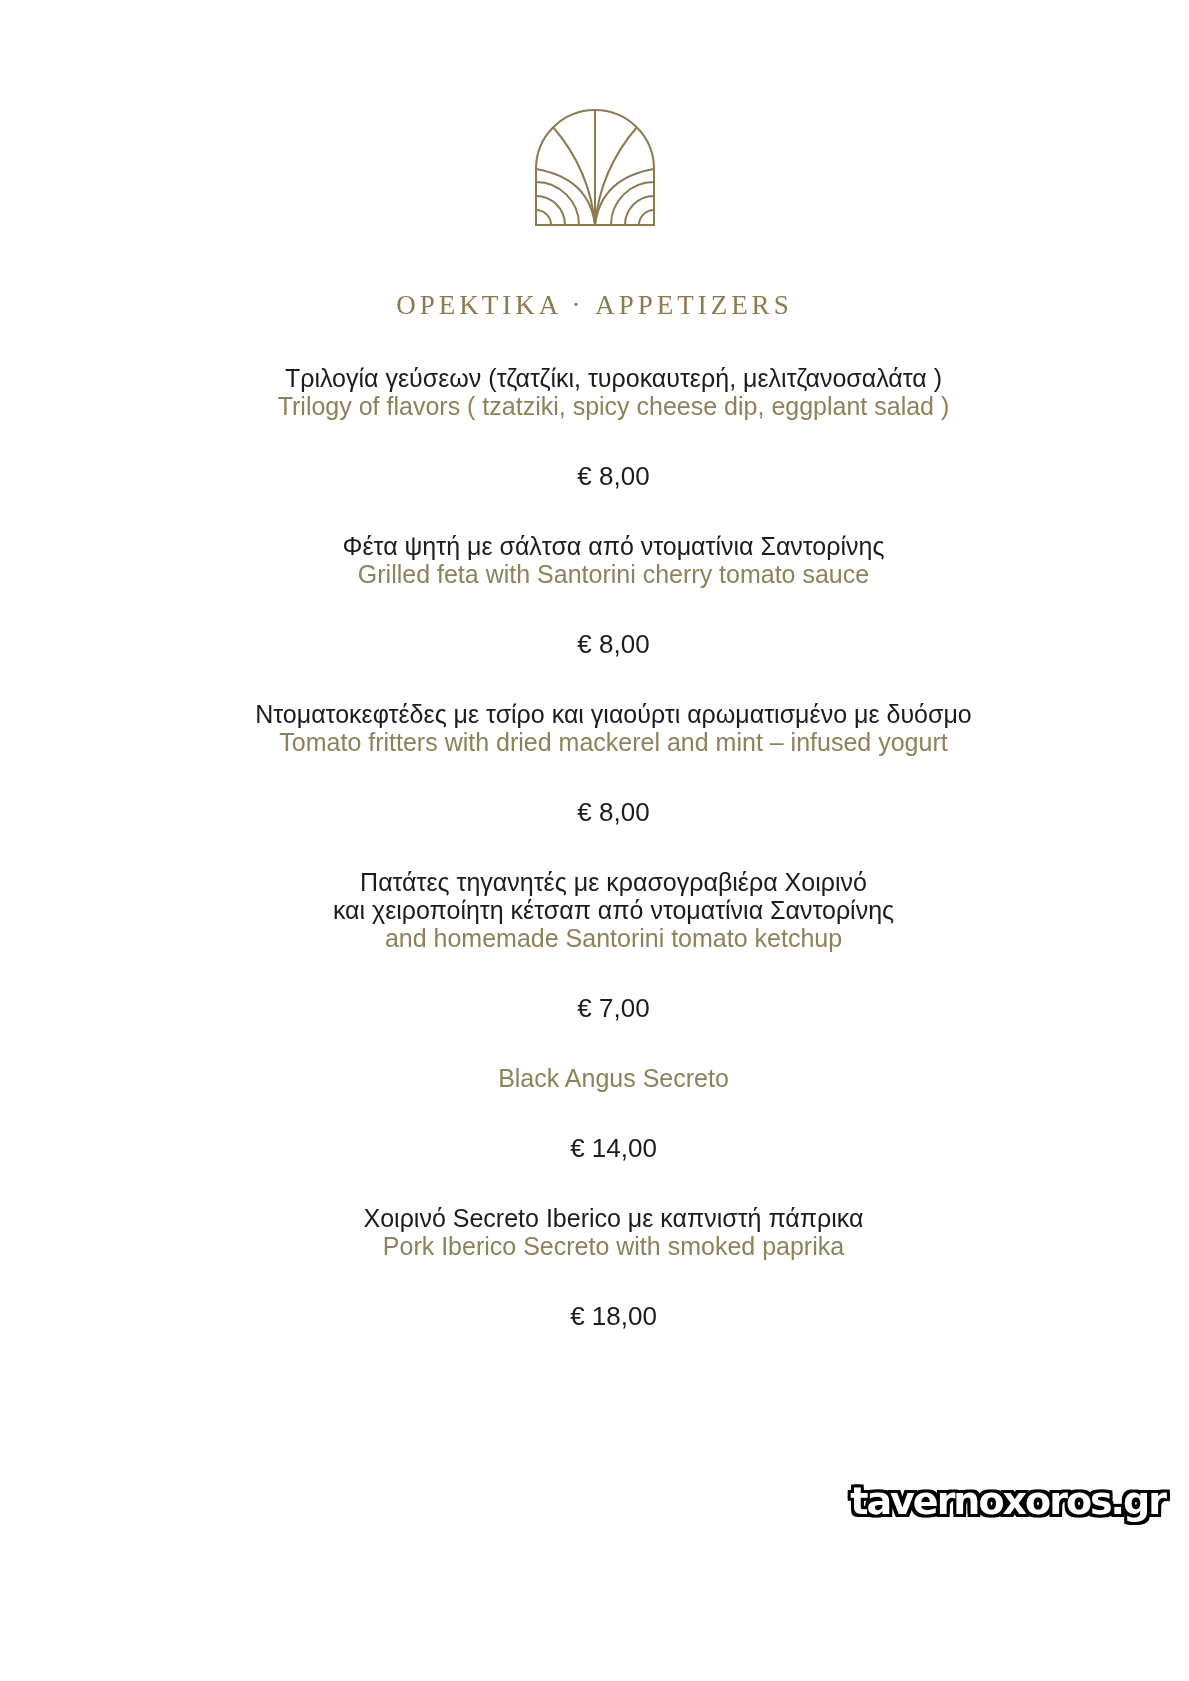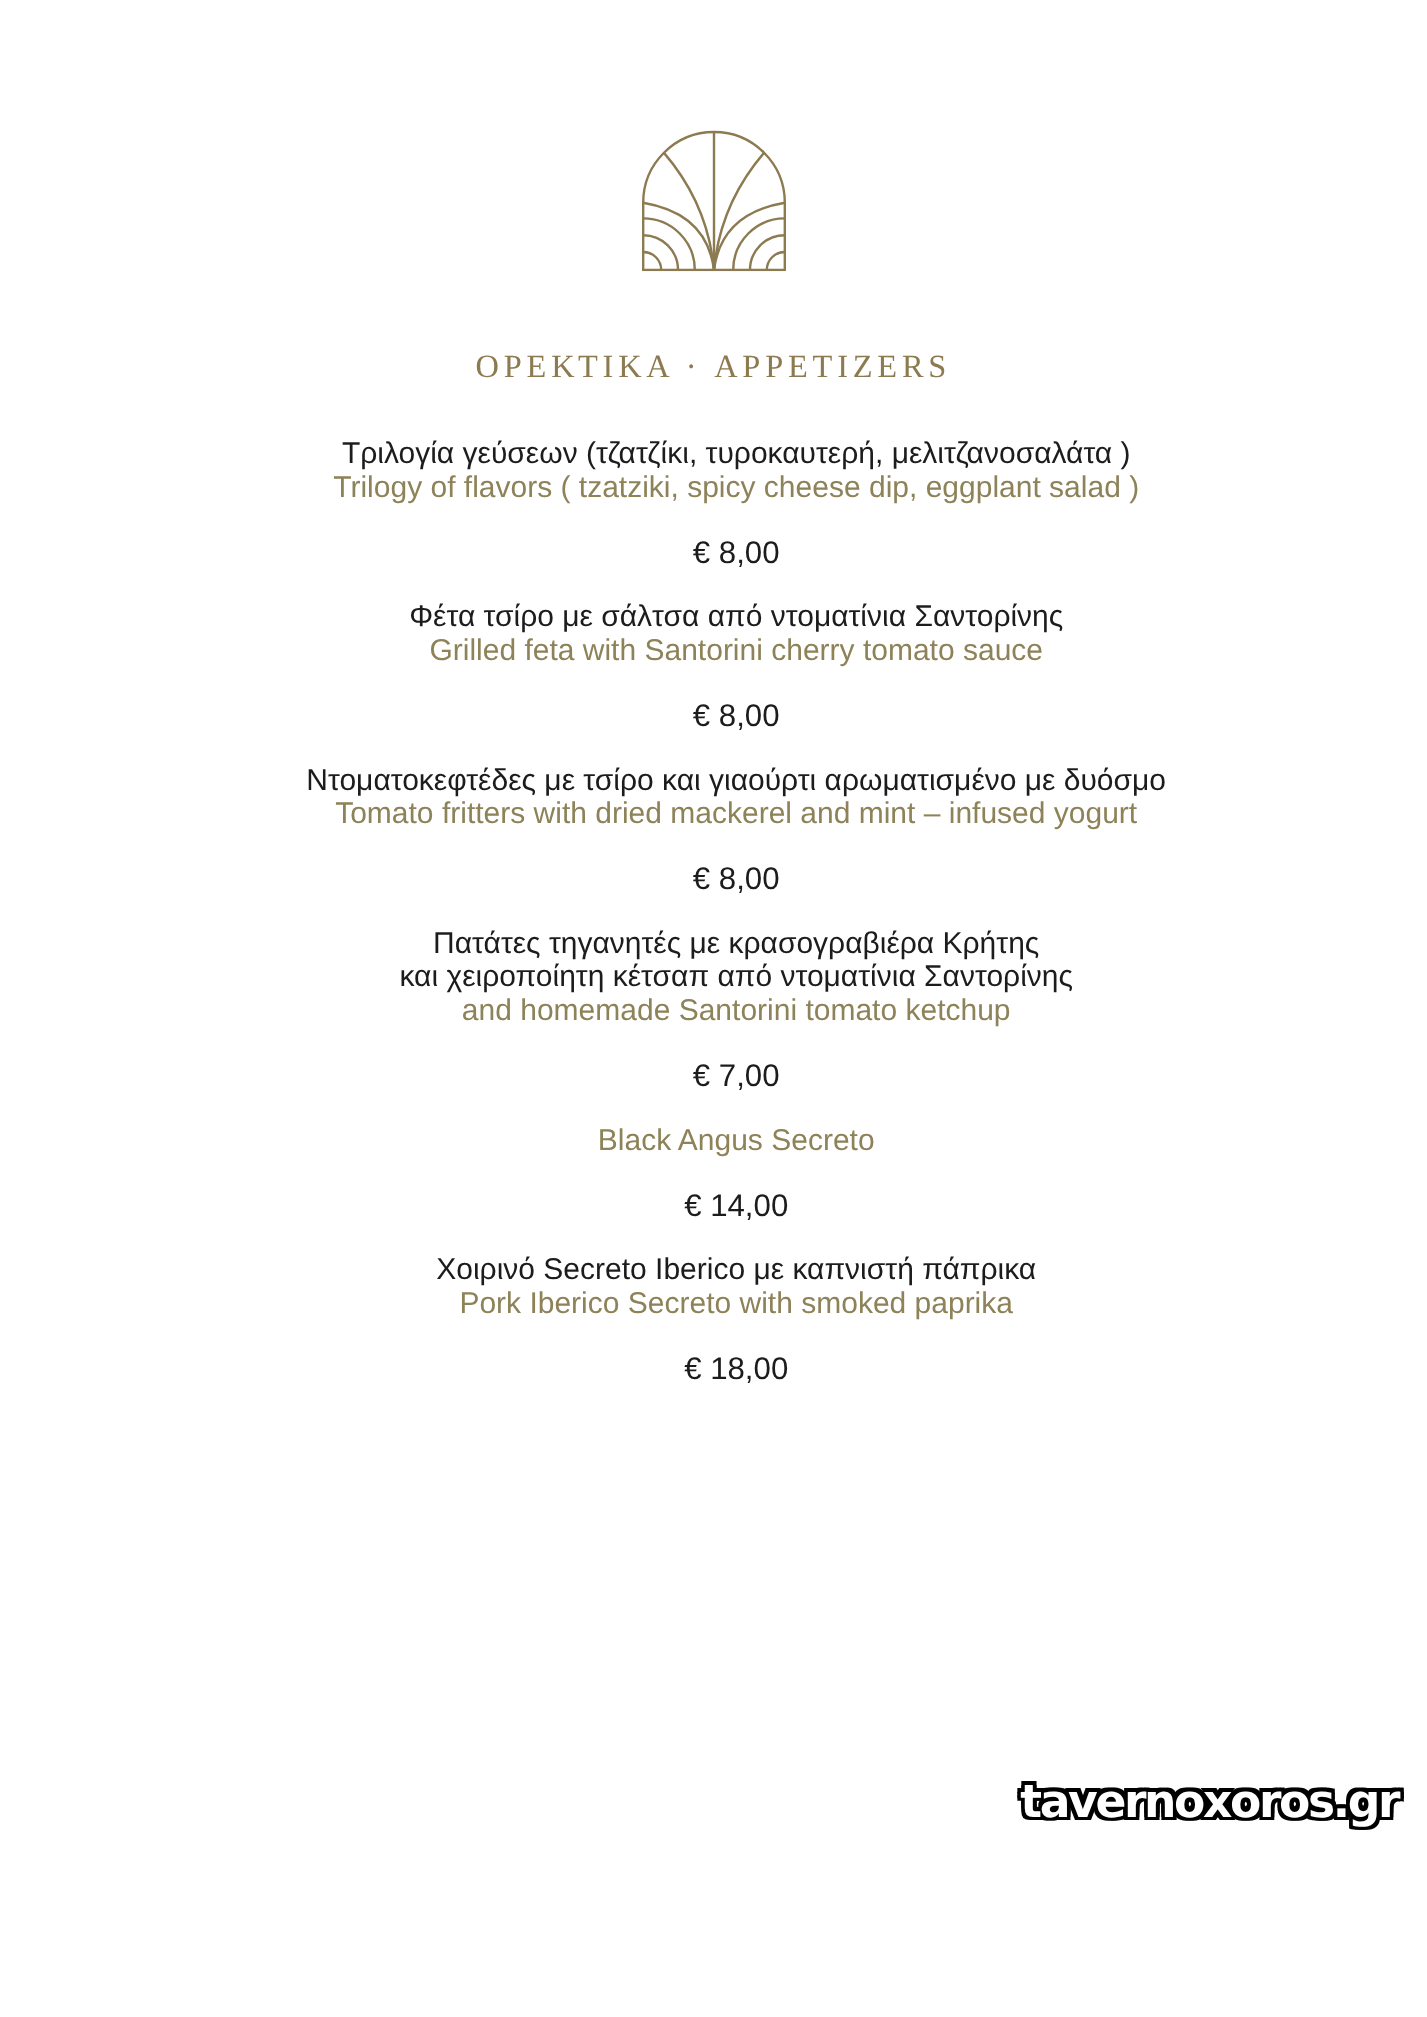--- a/index.html
+++ b/index.html
@@ -44,21 +44,21 @@
   }
   .line-en {
     color: var(--olive, #8d8258);
     font-size: 25px;
     line-height: 28px;
   }
   .price {
     color: var(--ink, #1c1c1c);
     font-size: 26px;
     line-height: 28px;
-    margin: 26px 0;
+    margin: 42px 0;
   }
   .watermark {
     position: absolute;
     right: 24px;
     bottom: 6px;
     font-family: "DejaVu Sans", sans-serif;
     font-weight: bold;
     font-size: 38px;
     letter-spacing: -2px;
     color: #ffffff;
@@ -99,31 +99,31 @@
 
   <h1 class="heading">ΟΡΕΚΤΙΚΑ · APPETIZERS</h1>
 
   <div class="menu" id="menu">
       <div class="item">
         <div class="line-el">Τριλογία γεύσεων (τζατζίκι, τυροκαυτερή, μελιτζανοσαλάτα )</div>
         <div class="line-en">Trilogy of flavors ( tzatziki, spicy cheese dip, eggplant salad )</div>
         <div class="price">€ 8,00</div>
       </div>
       <div class="item">
-        <div class="line-el">Φέτα τσίρο με σάλτσα από ντοματίνια Σαντορίνης</div>
+        <div class="line-el">Φέτα ψητή με σάλτσα από ντοματίνια Σαντορίνης</div>
         <div class="line-en">Grilled feta with Santorini cherry tomato sauce</div>
         <div class="price">€ 8,00</div>
       </div>
       <div class="item">
         <div class="line-el">Ντοματοκεφτέδες με τσίρο και γιαούρτι αρωματισμένο με δυόσμο</div>
         <div class="line-en">Tomato fritters with dried mackerel and mint – infused yogurt</div>
         <div class="price">€ 8,00</div>
       </div>
       <div class="item">
-        <div class="line-el">Πατάτες τηγανητές με κρασογραβιέρα Κρήτης</div>
+        <div class="line-el">Πατάτες τηγανητές με κρασογραβιέρα Χοιρινό</div>
         <div class="line-el">και χειροποίητη κέτσαπ από ντοματίνια Σαντορίνης</div>
         <div class="line-en">and homemade Santorini tomato ketchup</div>
         <div class="price">€ 7,00</div>
       </div>
       <div class="item">
         <div class="line-en">Black Angus Secreto</div>
         <div class="price">€ 14,00</div>
       </div>
       <div class="item">
         <div class="line-el">Χοιρινό Secreto Iberico με καπνιστή πάπρικα</div>

